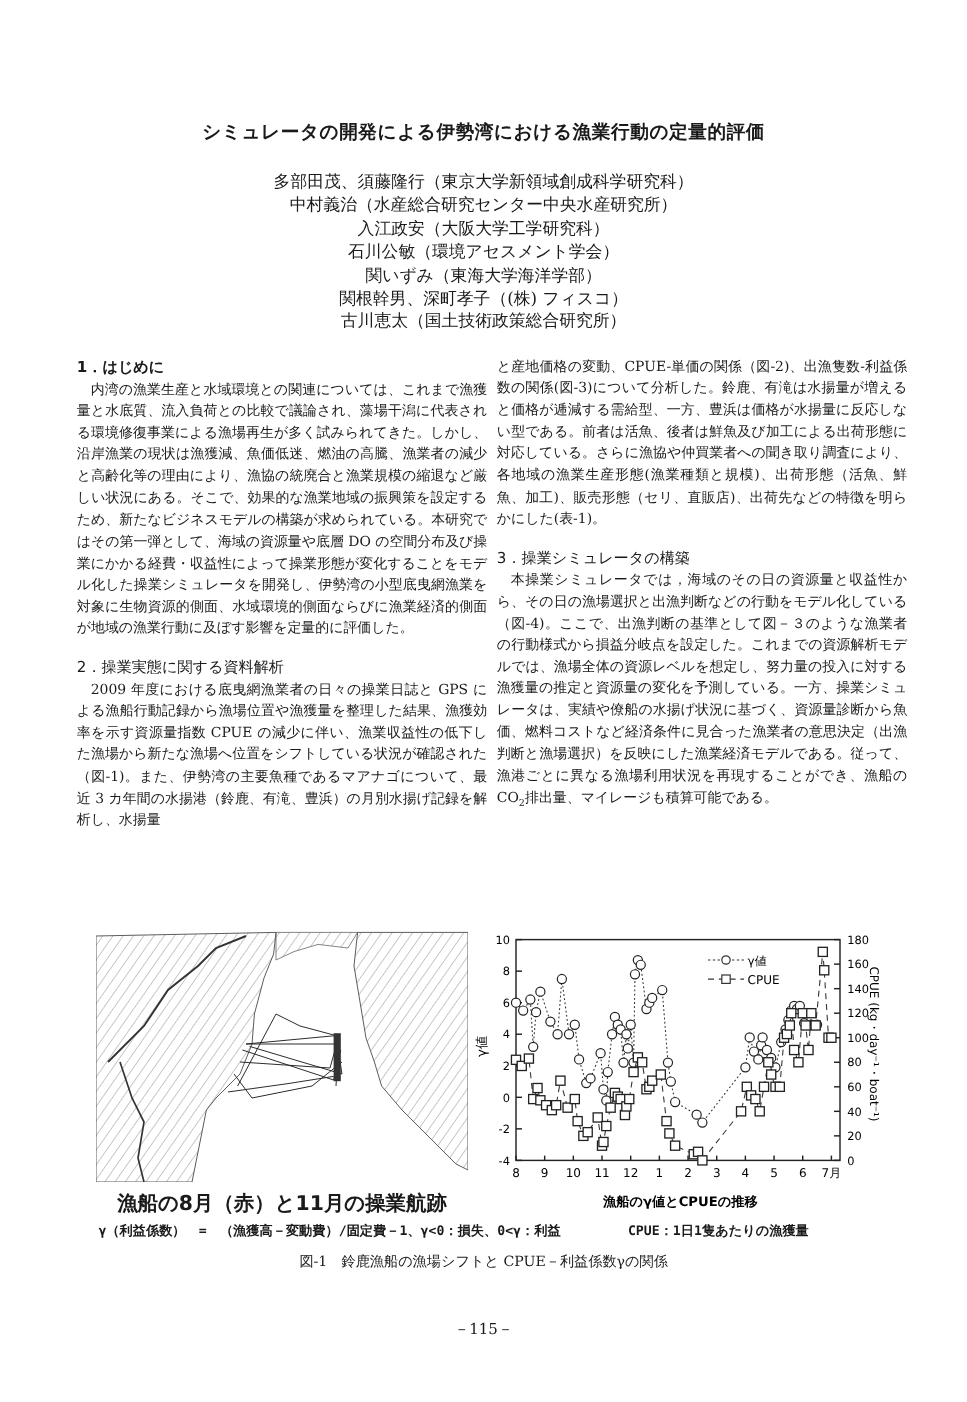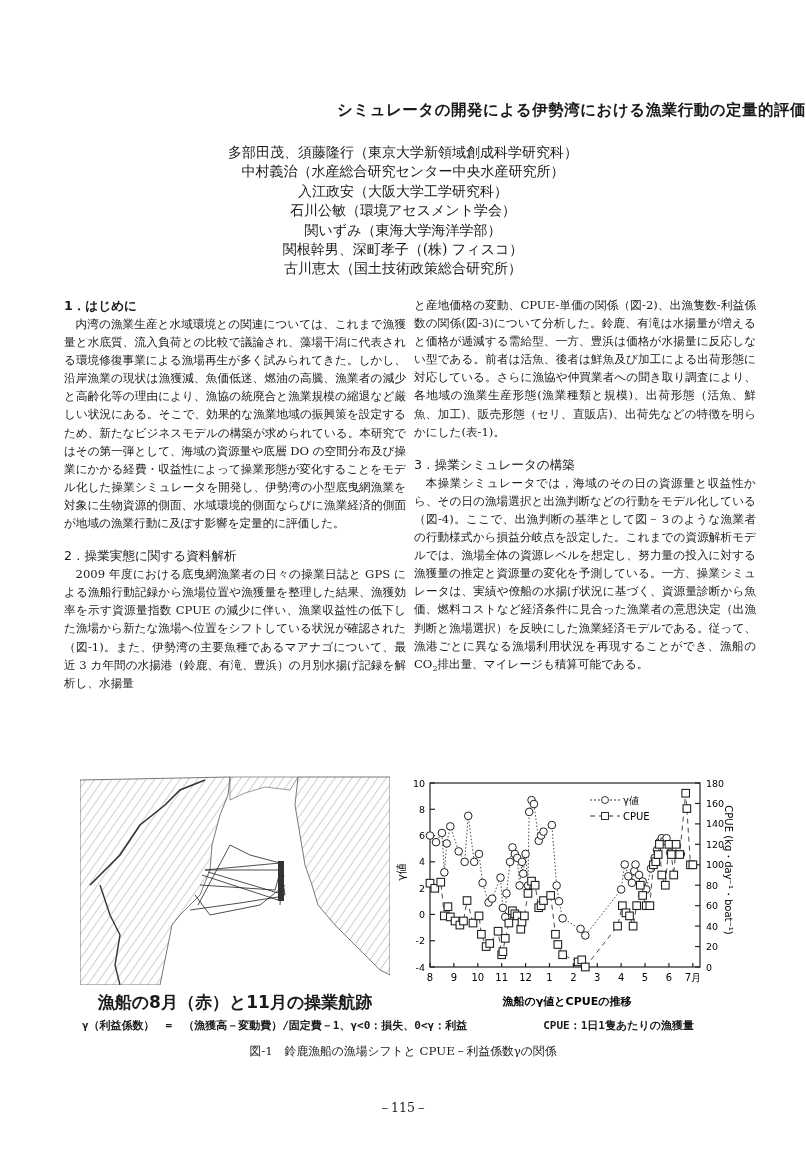--- a/index.html
+++ b/index.html
@@ -1,18 +1,18 @@
 <!DOCTYPE html>
 <html><head>
 <meta charset="utf-8">
 <style>
   html, body { margin: 0; padding: 0; background: #ffffff; }
   body { width: 806px; height: 1168px; position: relative; overflow: hidden;
          font-family: "DejaVu Serif", "Liberation Serif", serif; color: #1a1a1a; }
-  .title { position: absolute; top: 100px; left: 0; width: 806px; text-align: right;
+  .title { position: absolute; top: 100px; left: 0; width: 806px; text-align: center;
            font-family: "DejaVu Sans", "Liberation Sans", sans-serif; font-weight: bold;
            font-size: 15.5px; letter-spacing: 0.5px; }
   .authors { position: absolute; top: 143px; left: 0; width: 806px; text-align: center;
              font-size: 14px; line-height: 19.4px; }
   .col { position: absolute; top: 296px; width: 342px; font-size: 11.6px; line-height: 18.1px;
          text-align: justify; }
   .col.left { left: 64px; }
   .col.right { left: 414px; }
   .col p { margin: 0; text-indent: 1em; }
   .col p.noindent { text-indent: 0; }
@@ -21,21 +21,21 @@
   .heading.bold { font-weight: bold; }
   .spacer { height: 14px; }
   sub { font-size: 8px; }
   .figure { position: absolute; top: 775px; left: 0; width: 806px; height: 290px; }
   .map { position: absolute; left: 80px; top: 0; width: 310px; height: 210px; }
   .map-caption { position: absolute; left: 80px; top: 216px; width: 310px; text-align: center;
                  font-family: "DejaVu Sans", "Liberation Sans", sans-serif; font-size: 17px; font-weight: bold; }
   .chart { position: absolute; left: 395px; top: 0; width: 340px; height: 235px; }
   .formula { position: absolute; left: 82px; top: 243px; width: 690px; font-size: 11px;
              font-family: "DejaVu Sans Mono", "Liberation Mono", monospace; font-weight: bold;
-             display: flex; gap: 20px; white-space: nowrap; }
+             display: flex; white-space: nowrap; }
   .formula .f2 { margin-left: 56px; }
   .fig-caption { position: absolute; left: 0; top: 269px; width: 806px; text-align: center; font-size: 11.8px; }
   .page-number { position: absolute; top: 1100px; left: 0; width: 806px; text-align: center; font-size: 12.5px; }
 </style>
 </head>
 <body>
 
 <div class="title">シミュレータの開発による伊勢湾における漁業行動の定量的評価</div>
 
 <div class="authors">

